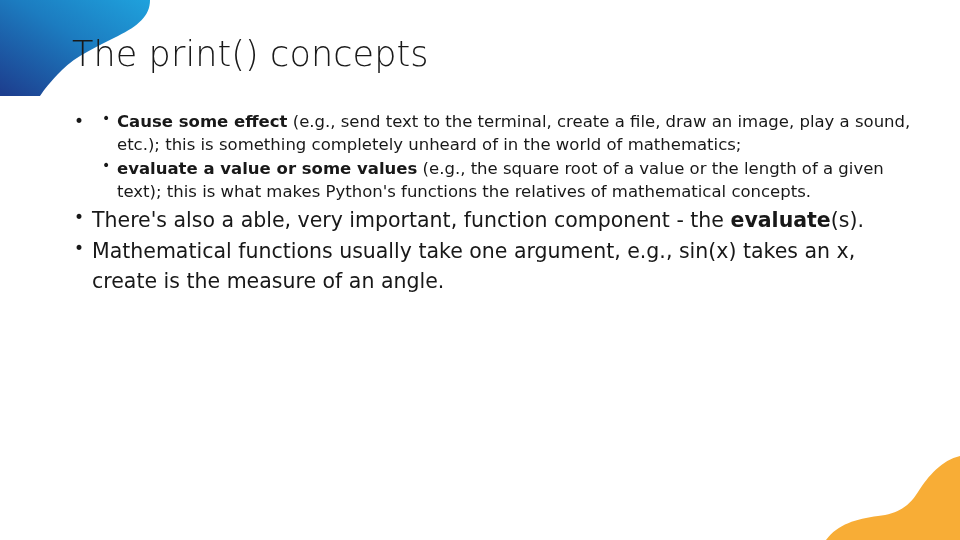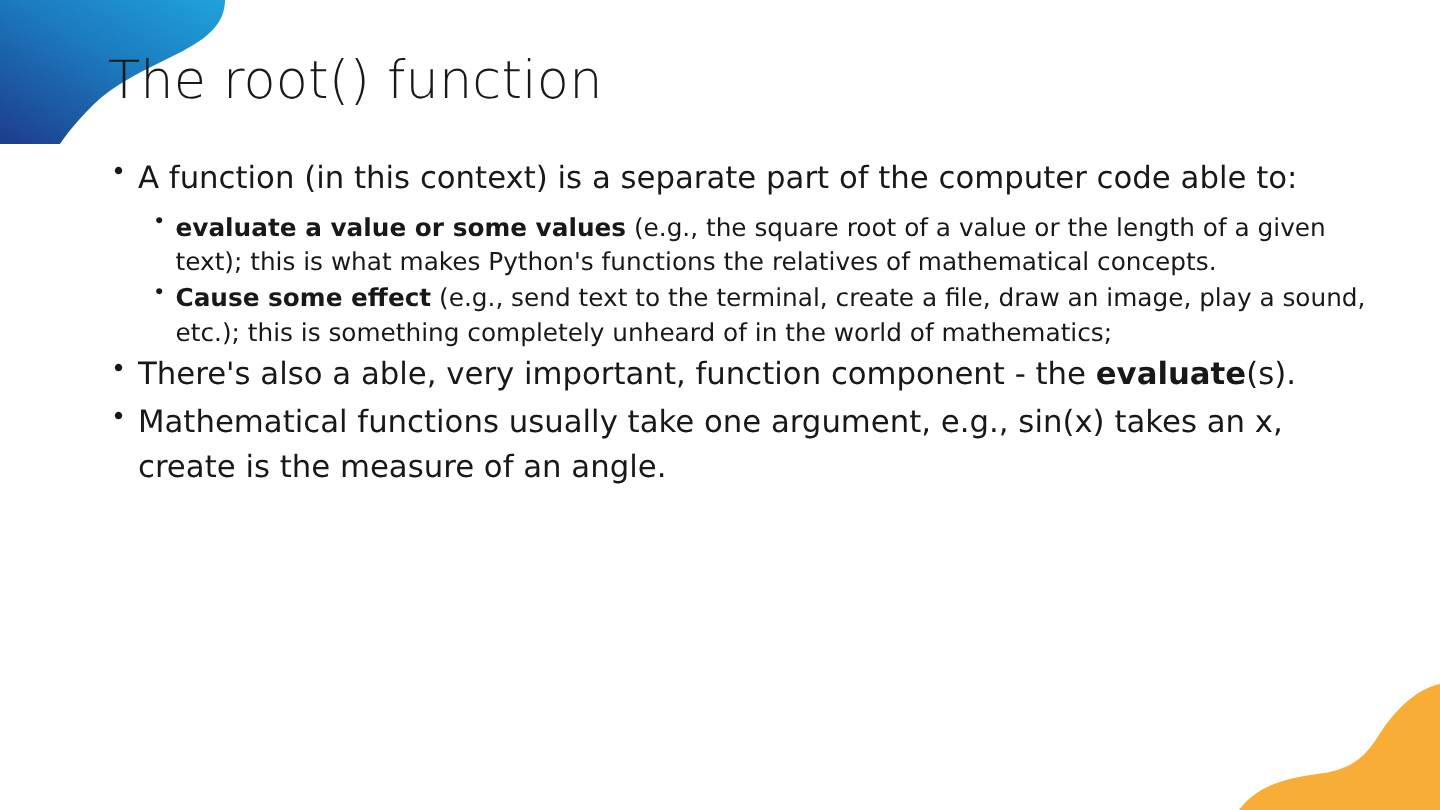--- a/index.html
+++ b/index.html
@@ -125,34 +125,33 @@
         <stop offset="100%" stop-color="#1d3f8f"></stop>
       </linearGradient>
     </defs>
     <path d="M0,0 L150,0 C150,16 138,26 118,36 C96,47 76,56 62,70 C50,82 44,90 40,96 L0,96 Z" fill="url(#gblue)"></path>
   </svg>
 
   <svg class="deco-orange" viewBox="0 0 160 92" preserveAspectRatio="none" aria-hidden="true">
     <path d="M160,8 C142,12 128,28 118,44 C108,60 96,66 78,68 C56,71 38,76 26,92 L160,92 Z" fill="#f8ad36"></path>
   </svg>
 
-  <div class="title">The root() function</div>
+  <div class="title">The print() concepts</div>
 
   <div class="body">
     <ul class="lvl1">
 
       <li>
-        <span class="btxt">A function (in this context) is a separate part of the computer code able to:</span>
 
         <ul class="lvl2">
           <li>
-            <b>evaluate a value or some values</b><span> (e.g., the square root of a value or the length of a given text); this is what makes Python's functions the relatives of mathematical concepts.</span>
+            <b>Cause some effect</b><span> (e.g., send text to the terminal, create a file, draw an image, play a sound, etc.); this is something completely unheard of in the world of mathematics;</span>
           </li>
           <li>
-            <b>Cause some effect</b><span> (e.g., send text to the terminal, create a file, draw an image, play a sound, etc.); this is something completely unheard of in the world of mathematics;</span>
+            <b>evaluate a value or some values</b><span> (e.g., the square root of a value or the length of a given text); this is what makes Python's functions the relatives of mathematical concepts.</span>
           </li>
         </ul>
       </li>
 
       <li class="sp-top-1">
         <span>There's also a able, very important, function component - the </span><b>evaluate</b><span>(s).</span>
       </li>
 
       <li class="sp-top-2">
         <span class="btxt">Mathematical functions usually take one argument, e.g., sin(x) takes an x, create is the measure of an angle.</span>

